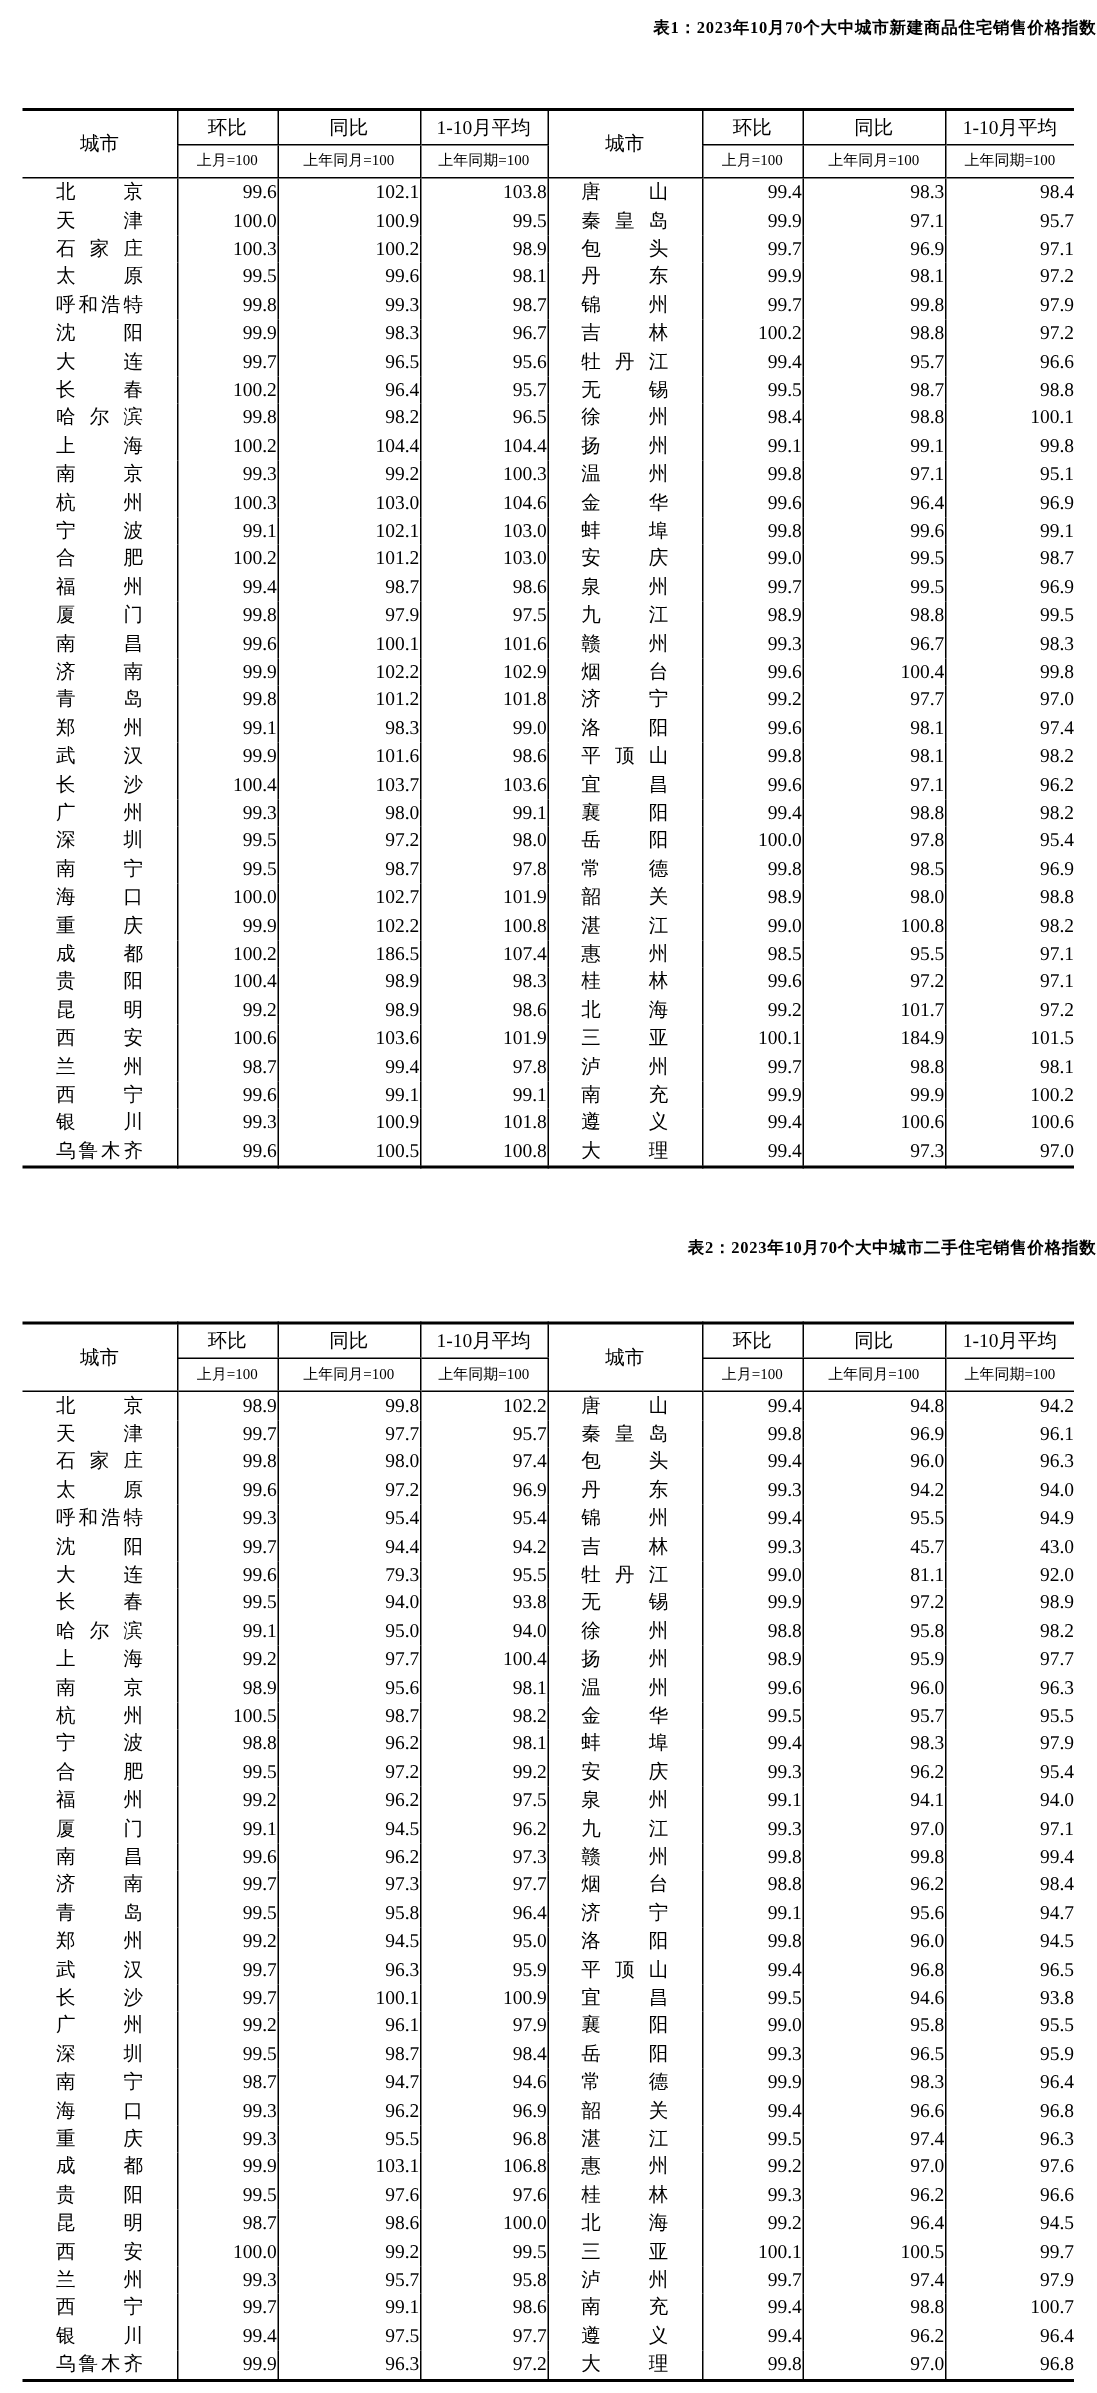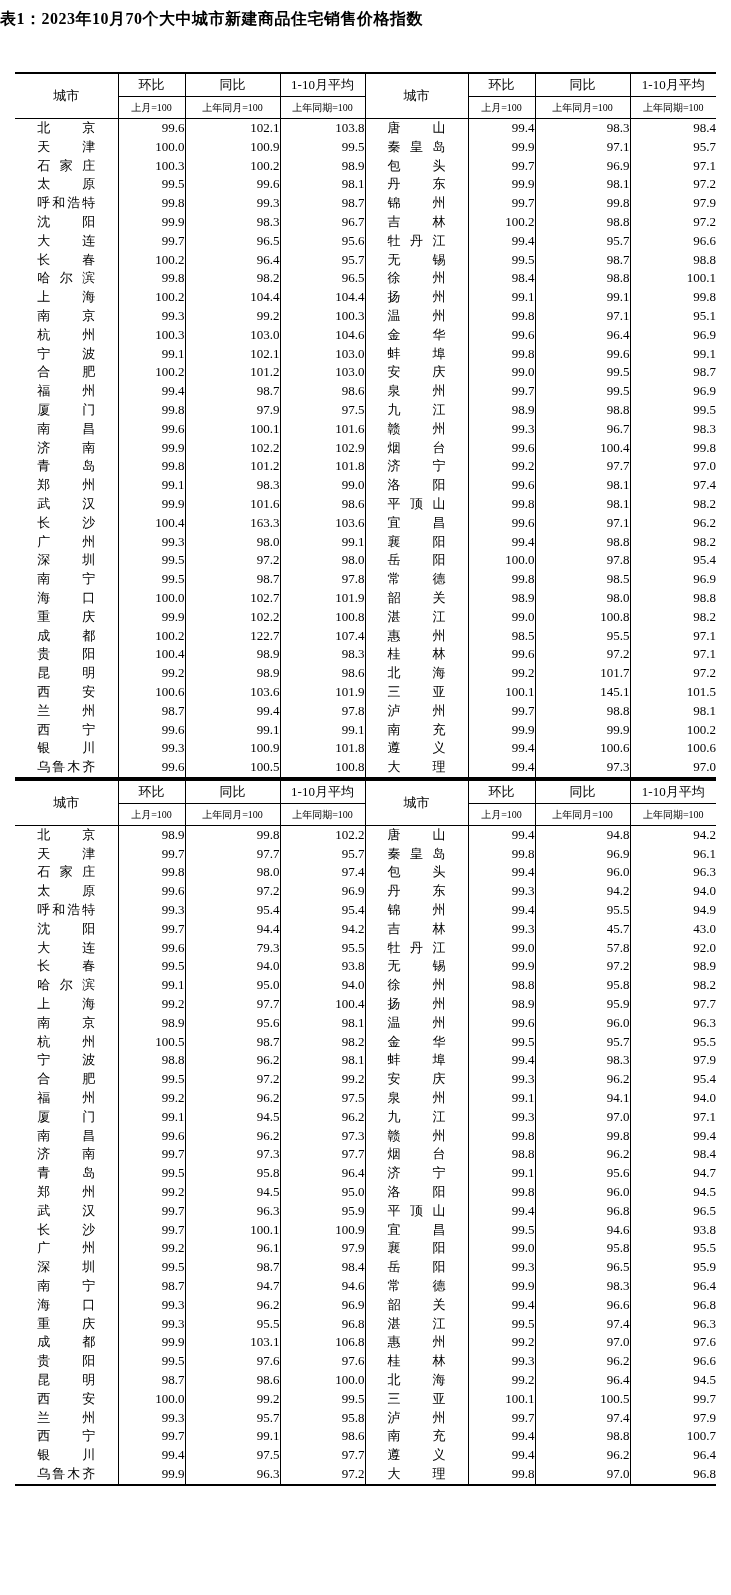--- a/index.html
+++ b/index.html
@@ -10,23 +10,23 @@
   body {
     width: 731px;
     min-height: 1595px;
     font-family: "Liberation Serif", "DejaVu Serif", serif;
     color: #000000;
   }
   .doc {
     width: 731px;
   }
   .table-title {
-    font-size: 16px;
+    font-size: 11px;
     font-weight: bold;
-    text-align: left;
+    text-align: right;
     line-height: 20px;
     letter-spacing: 0.5px;
   }
   .title-1 { padding-top: 9px; margin-bottom: 43px; }
   .title-2 { margin-top: 43px; margin-bottom: 39px; }
 
   table.price-table {
     width: 701px;
     margin-left: 15px;
     border-collapse: collapse;
@@ -316,21 +316,21 @@
           <td class="num-cell">101.6</td>
           <td class="num-cell">98.6</td>
           <td class="city-cell"><span class="city-name">平顶山</span></td>
           <td class="num-cell">99.8</td>
           <td class="num-cell">98.1</td>
           <td class="num-cell">98.2</td>
         </tr>
         <tr>
           <td class="city-cell first-col"><span class="city-name">长沙</span></td>
           <td class="num-cell">100.4</td>
-          <td class="num-cell">163.3</td>
+          <td class="num-cell">103.7</td>
           <td class="num-cell">103.6</td>
           <td class="city-cell"><span class="city-name">宜昌</span></td>
           <td class="num-cell">99.6</td>
           <td class="num-cell">97.1</td>
           <td class="num-cell">96.2</td>
         </tr>
         <tr>
           <td class="city-cell first-col"><span class="city-name">广州</span></td>
           <td class="num-cell">99.3</td>
           <td class="num-cell">98.0</td>
@@ -376,21 +376,21 @@
           <td class="num-cell">102.2</td>
           <td class="num-cell">100.8</td>
           <td class="city-cell"><span class="city-name">湛江</span></td>
           <td class="num-cell">99.0</td>
           <td class="num-cell">100.8</td>
           <td class="num-cell">98.2</td>
         </tr>
         <tr>
           <td class="city-cell first-col"><span class="city-name">成都</span></td>
           <td class="num-cell">100.2</td>
-          <td class="num-cell">122.7</td>
+          <td class="num-cell">186.5</td>
           <td class="num-cell">107.4</td>
           <td class="city-cell"><span class="city-name">惠州</span></td>
           <td class="num-cell">98.5</td>
           <td class="num-cell">95.5</td>
           <td class="num-cell">97.1</td>
         </tr>
         <tr>
           <td class="city-cell first-col"><span class="city-name">贵阳</span></td>
           <td class="num-cell">100.4</td>
           <td class="num-cell">98.9</td>
@@ -410,21 +410,21 @@
           <td class="num-cell">101.7</td>
           <td class="num-cell">97.2</td>
         </tr>
         <tr>
           <td class="city-cell first-col"><span class="city-name">西安</span></td>
           <td class="num-cell">100.6</td>
           <td class="num-cell">103.6</td>
           <td class="num-cell">101.9</td>
           <td class="city-cell"><span class="city-name">三亚</span></td>
           <td class="num-cell">100.1</td>
-          <td class="num-cell">145.1</td>
+          <td class="num-cell">184.9</td>
           <td class="num-cell">101.5</td>
         </tr>
         <tr>
           <td class="city-cell first-col"><span class="city-name">兰州</span></td>
           <td class="num-cell">98.7</td>
           <td class="num-cell">99.4</td>
           <td class="num-cell">97.8</td>
           <td class="city-cell"><span class="city-name">泸州</span></td>
           <td class="num-cell">99.7</td>
           <td class="num-cell">98.8</td>
@@ -456,20 +456,21 @@
           <td class="num-cell">100.5</td>
           <td class="num-cell">100.8</td>
           <td class="city-cell"><span class="city-name">大理</span></td>
           <td class="num-cell">99.4</td>
           <td class="num-cell">97.3</td>
           <td class="num-cell">97.0</td>
         </tr>
       </tbody>
   </table>
 
+  <div class="table-title title-2">表2：2023年10月70个大中城市二手住宅销售价格指数</div>
 
   <table class="price-table" id="table-1">
     <colgroup>
       <col style="width:103px">
         <col style="width:67px">
         <col style="width:95px">
         <col style="width:85px">
       <col style="width:103px">
         <col style="width:67px">
         <col style="width:95px">
@@ -556,21 +557,21 @@
           <td class="num-cell">45.7</td>
           <td class="num-cell">43.0</td>
         </tr>
         <tr>
           <td class="city-cell first-col"><span class="city-name">大连</span></td>
           <td class="num-cell">99.6</td>
           <td class="num-cell">79.3</td>
           <td class="num-cell">95.5</td>
           <td class="city-cell"><span class="city-name">牡丹江</span></td>
           <td class="num-cell">99.0</td>
-          <td class="num-cell">57.8</td>
+          <td class="num-cell">81.1</td>
           <td class="num-cell">92.0</td>
         </tr>
         <tr>
           <td class="city-cell first-col"><span class="city-name">长春</span></td>
           <td class="num-cell">99.5</td>
           <td class="num-cell">94.0</td>
           <td class="num-cell">93.8</td>
           <td class="city-cell"><span class="city-name">无锡</span></td>
           <td class="num-cell">99.9</td>
           <td class="num-cell">97.2</td>

